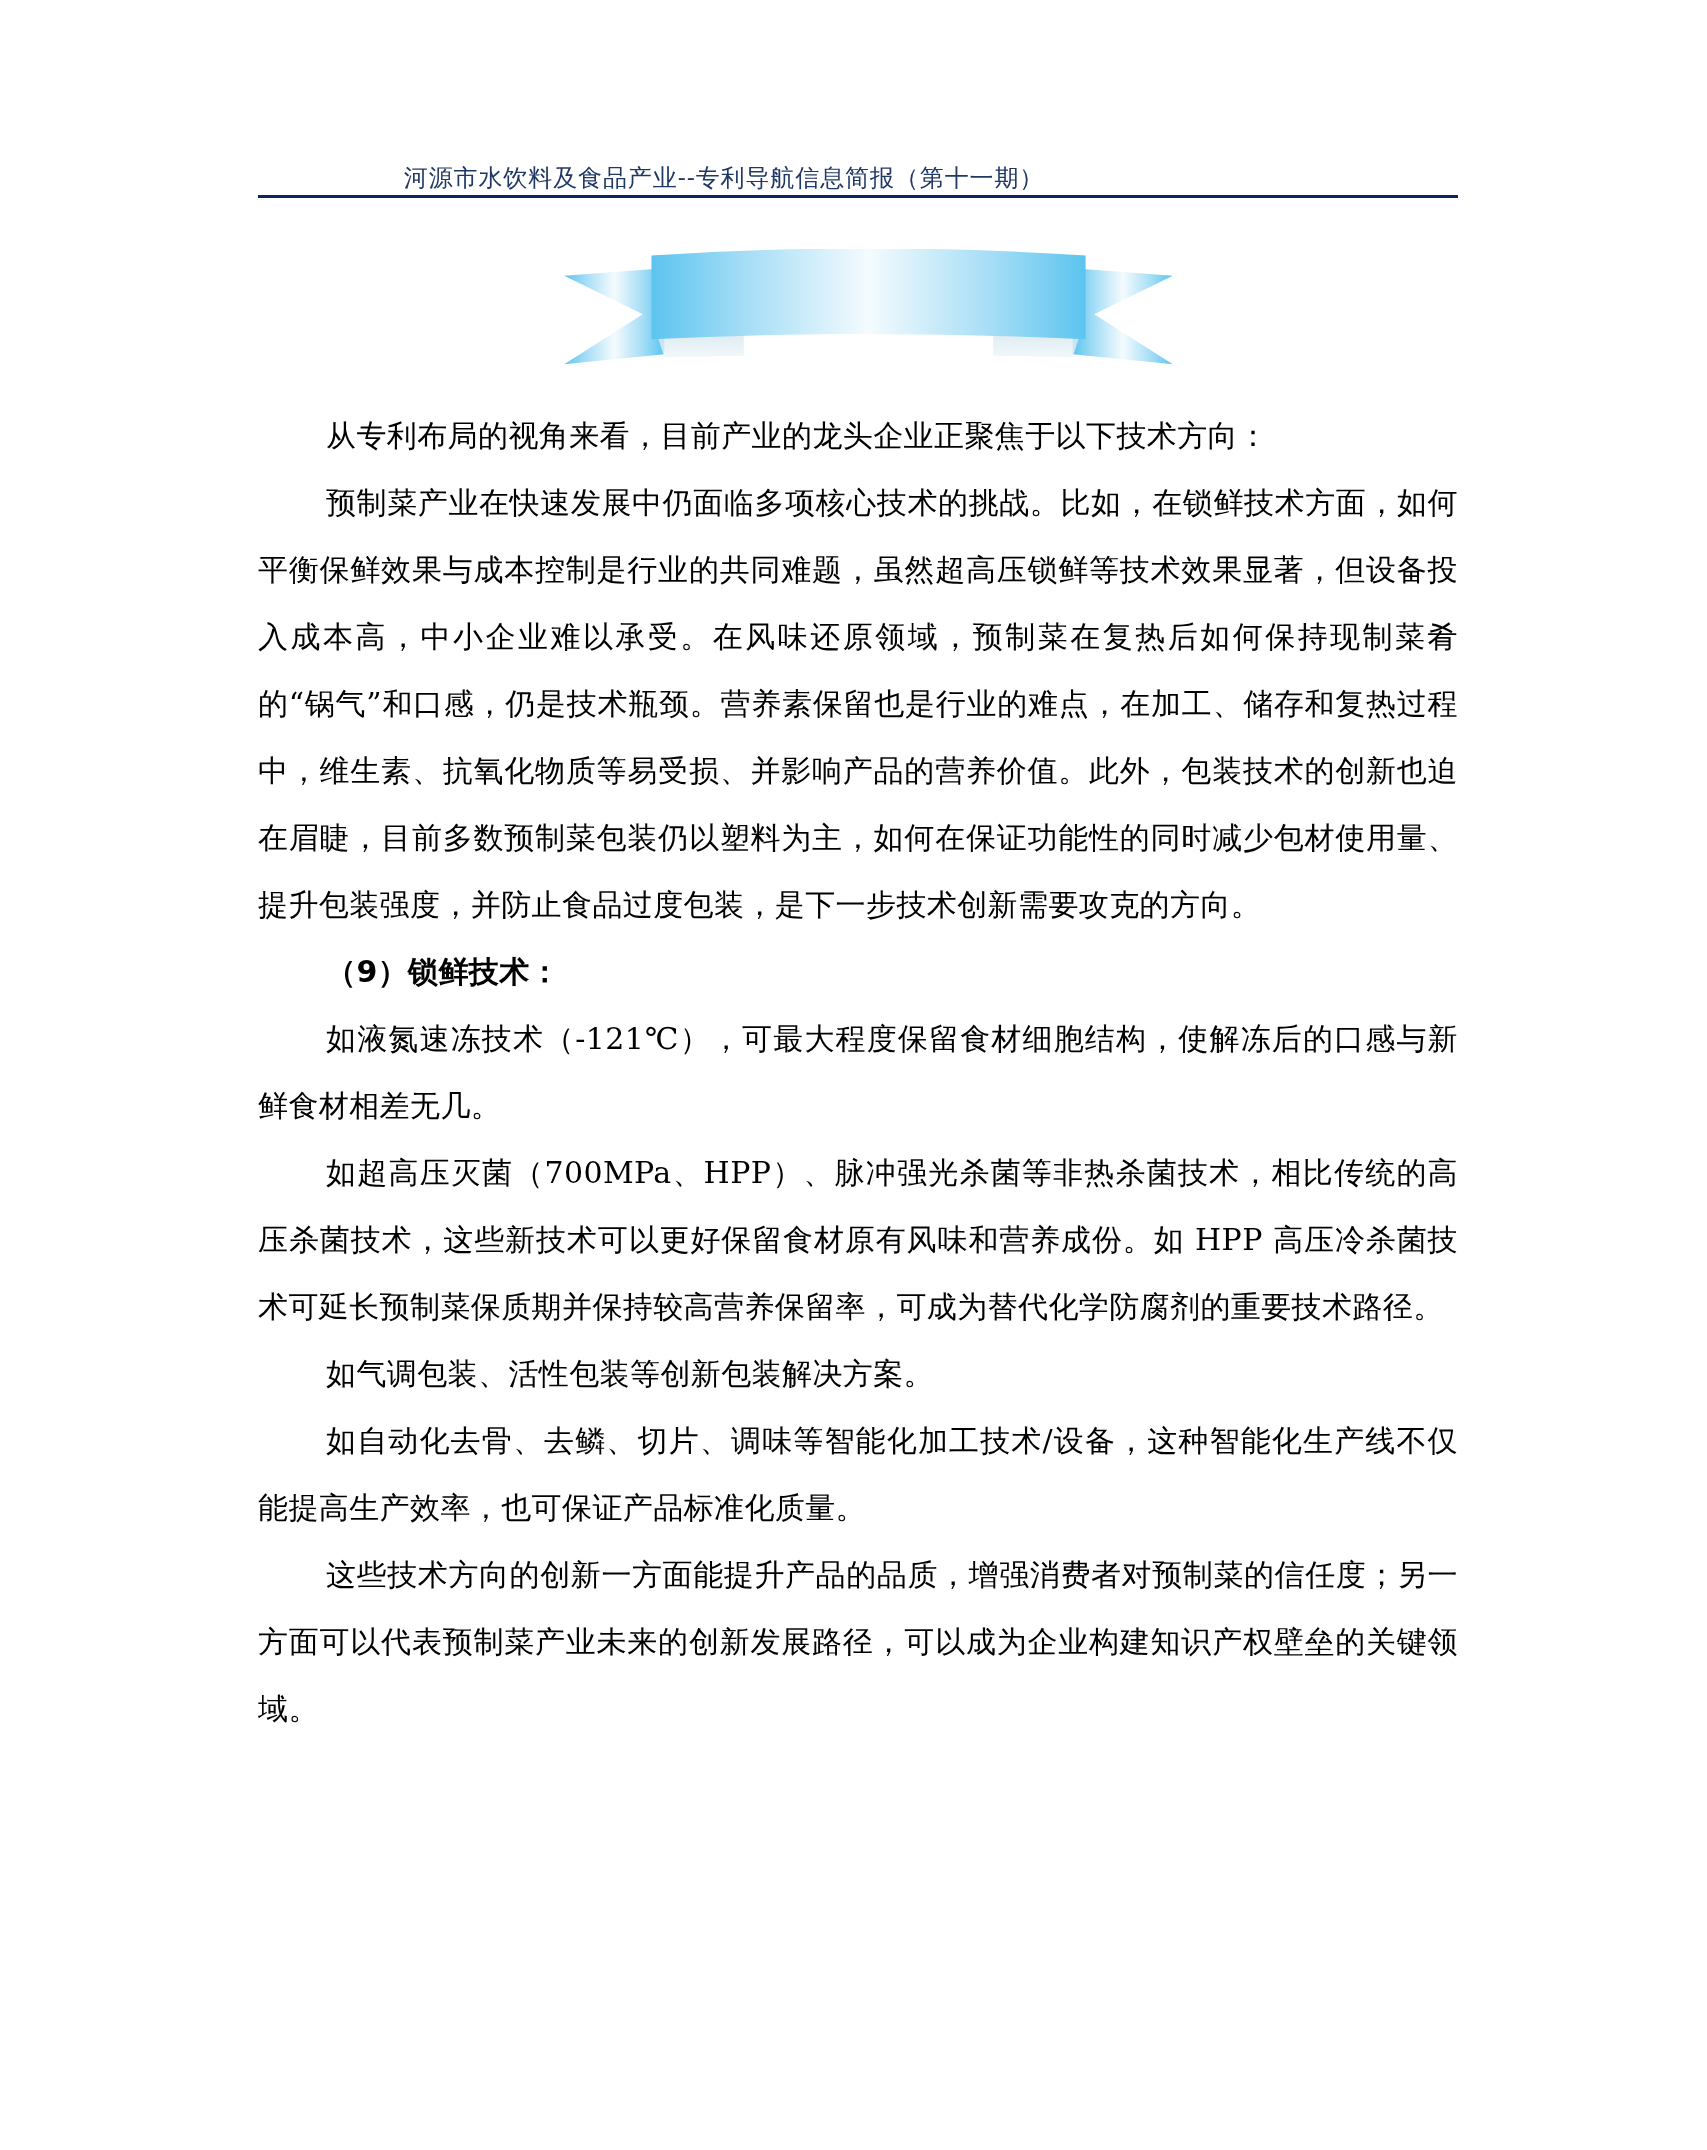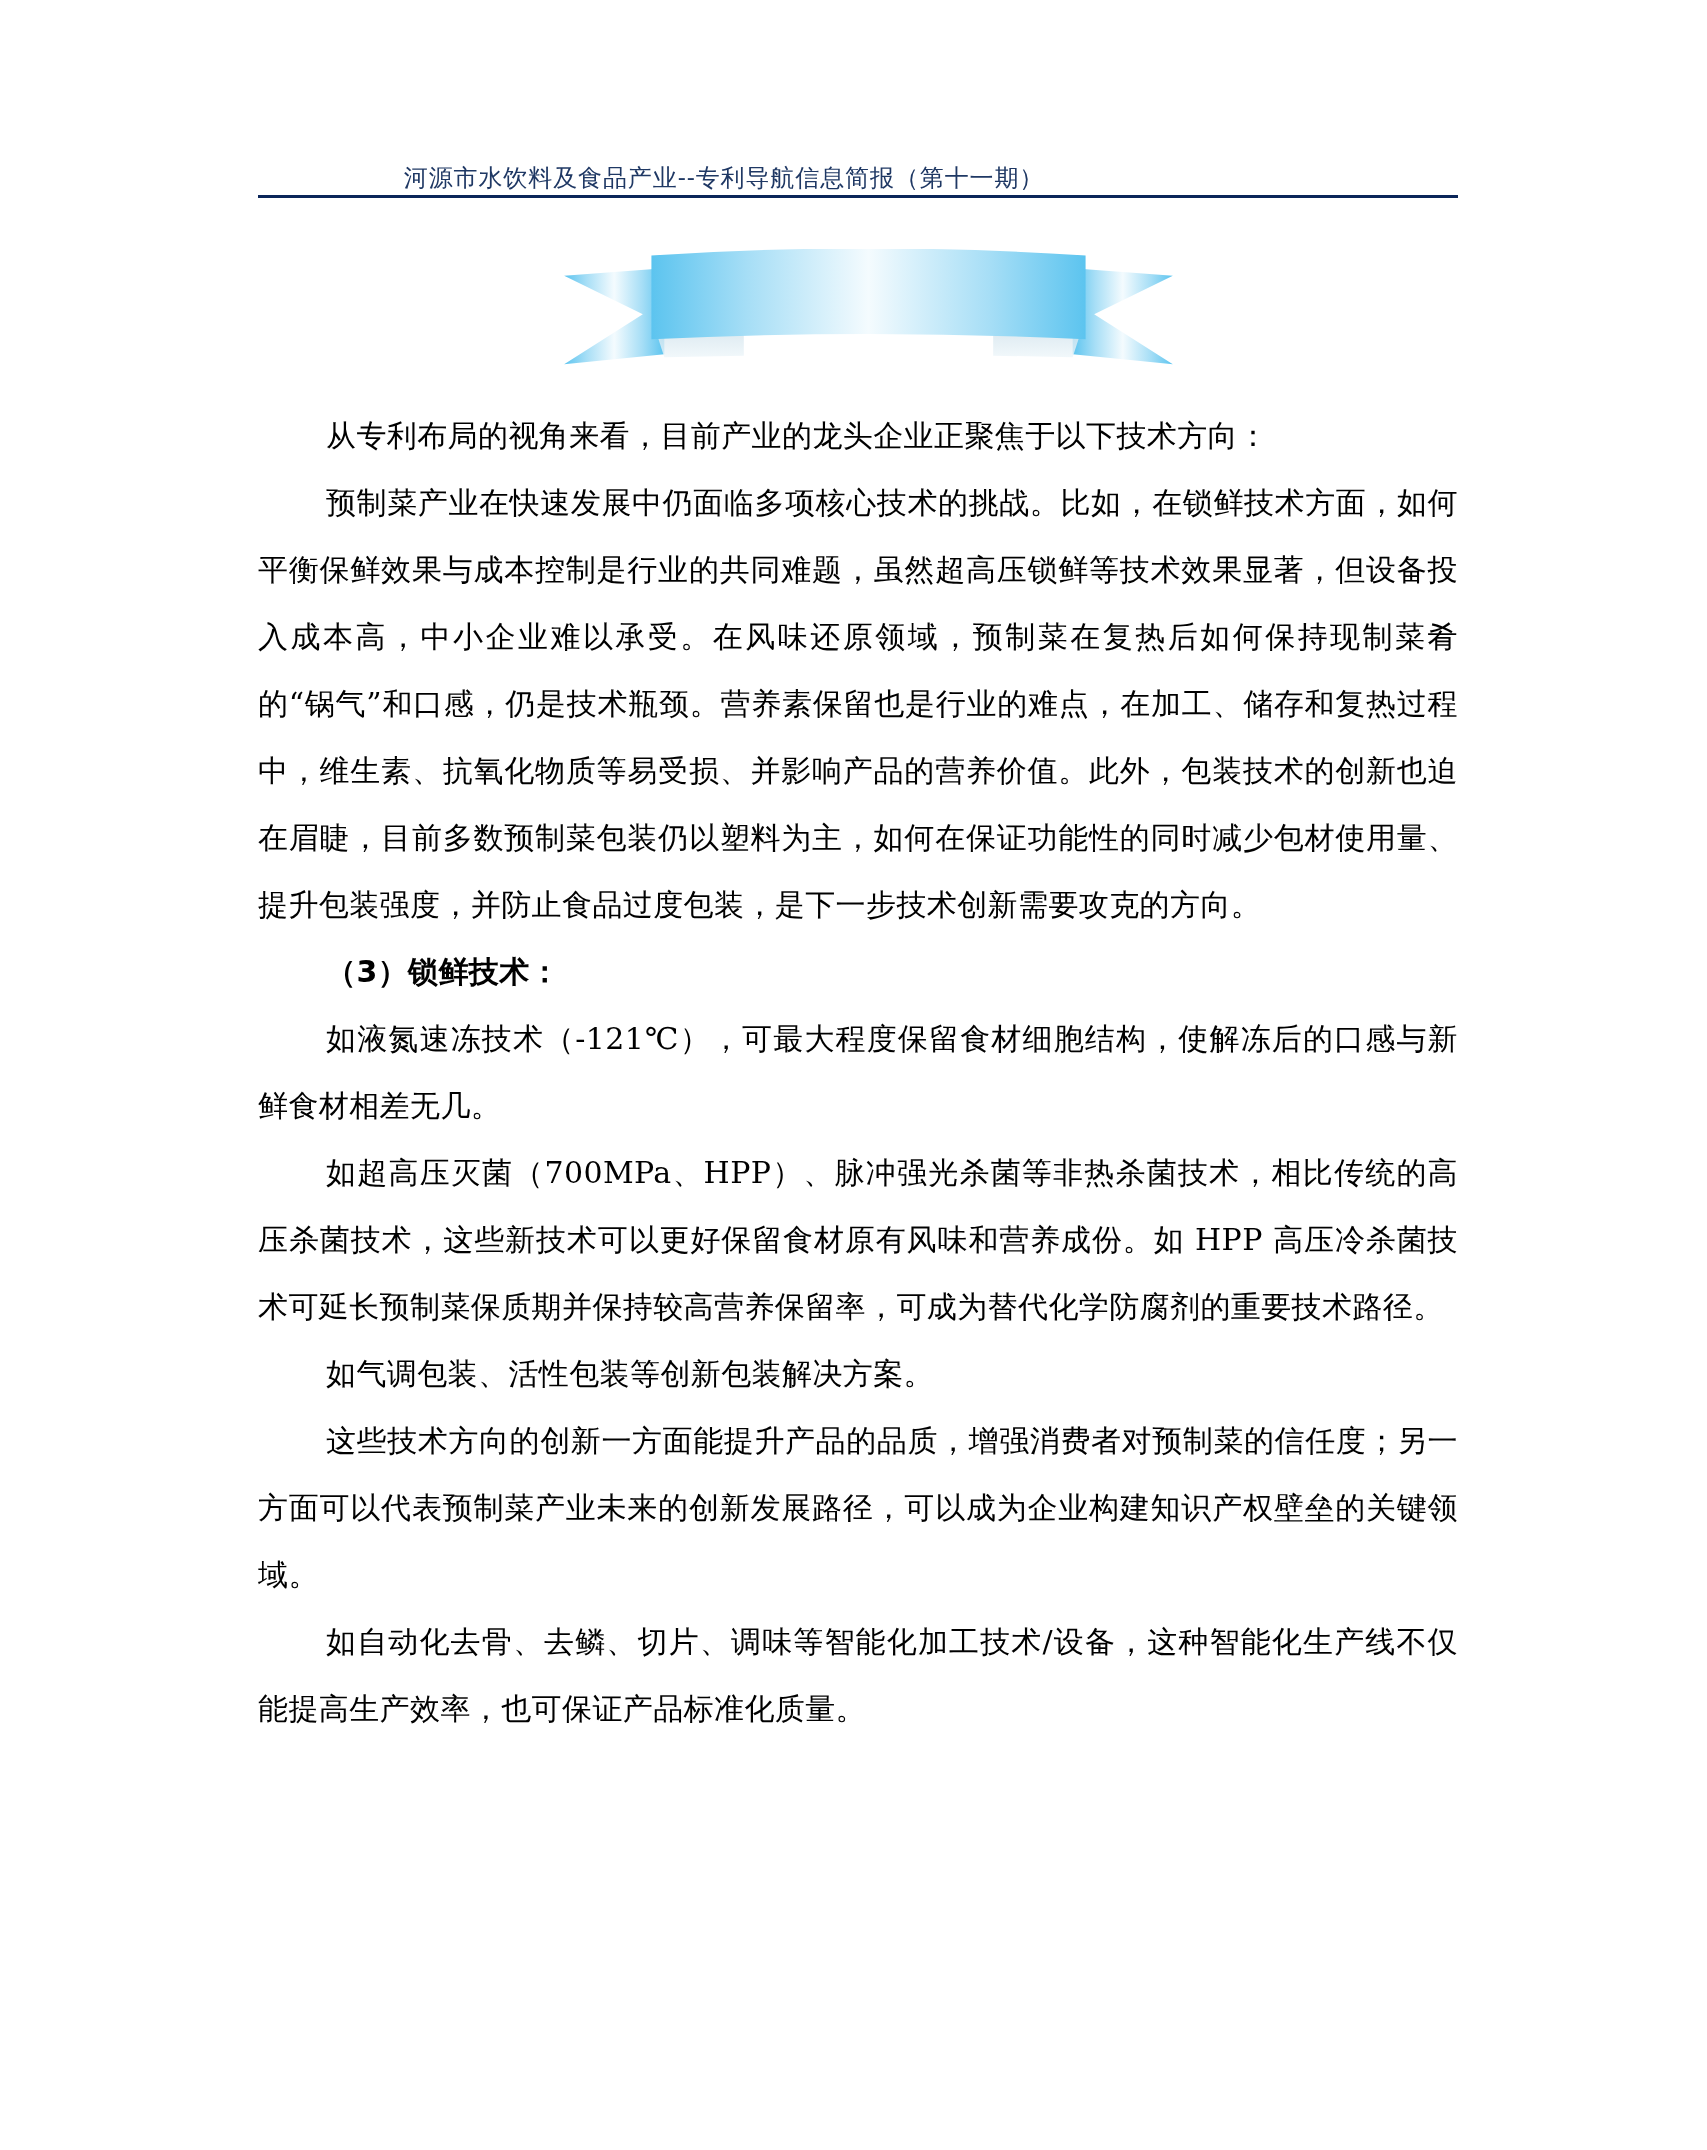--- a/index.html
+++ b/index.html
@@ -49,24 +49,24 @@
     <path d="M1210 205 L1010 195 L1010 248 L1195 252 Z" fill="url(#fold)" opacity="0.8"></path>
 
     <path d="M215 15 Q720 -18 1225 15 L1225 210 Q720 185 215 210 Z" fill="url(#rib)"></path>
   </svg>
 </div>
 
 <div class="content">
   <p class="para">从专利布局的视角来看，目前产业的龙头企业正聚焦于以下技术方向：</p>
   <p class="para">预制菜产业在快速发展中仍面临多项核心技术的挑战。比如，在锁鲜技术方面，如何平衡保鲜效果与成本控制是行业的共同难题，虽然超高压锁鲜等技术效果显著，但设备投入成本高，中小企业难以承受。在风味还原领域，预制菜在复热后如何保持现制菜肴的“锅气”和口感，仍是技术瓶颈。营养素保留也是行业的难点，在加工、储存和复热过程中，维生素、抗氧化物质等易受损、并影响产品的营养价值。此外，包装技术的创新也迫在眉睫，目前多数预制菜包装仍以塑料为主，如何在保证功能性的同时减少包材使用量、提升包装强度，并防止食品过度包装，是下一步技术创新需要攻克的方向。</p>
 
-  <p class="heading">（3）锁鲜技术：</p>
+  <p class="heading">（9）锁鲜技术：</p>
   <p class="para">如液氮速冻技术（-121℃），可最大程度保留食材细胞结构，使解冻后的口感与新鲜食材相差无几。</p>
 
   <p class="para">如超高压灭菌（700MPa、HPP）、脉冲强光杀菌等非热杀菌技术，相比传统的高压杀菌技术，这些新技术可以更好保留食材原有风味和营养成份。如 HPP 高压冷杀菌技术可延长预制菜保质期并保持较高营养保留率，可成为替代化学防腐剂的重要技术路径。</p>
 
   <p class="para">如气调包装、活性包装等创新包装解决方案。</p>
 
+  <p class="para">如自动化去骨、去鳞、切片、调味等智能化加工技术/设备，这种智能化生产线不仅能提高生产效率，也可保证产品标准化质量。</p>
+
   <p class="para">这些技术方向的创新一方面能提升产品的品质，增强消费者对预制菜的信任度；另一方面可以代表预制菜产业未来的创新发展路径，可以成为企业构建知识产权壁垒的关键领域。</p>
-
-  <p class="para">如自动化去骨、去鳞、切片、调味等智能化加工技术/设备，这种智能化生产线不仅能提高生产效率，也可保证产品标准化质量。</p>
 </div>
 
 
 </body></html>

